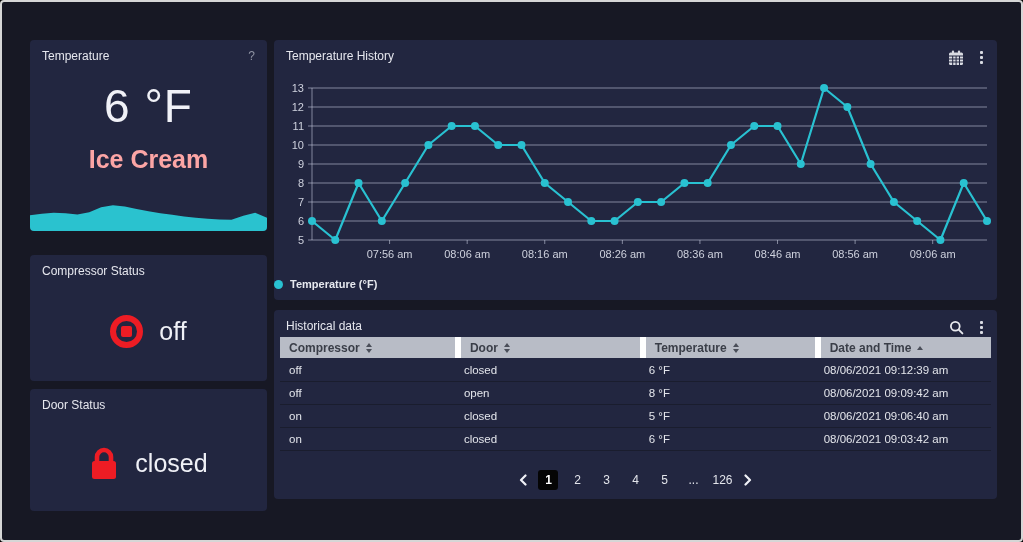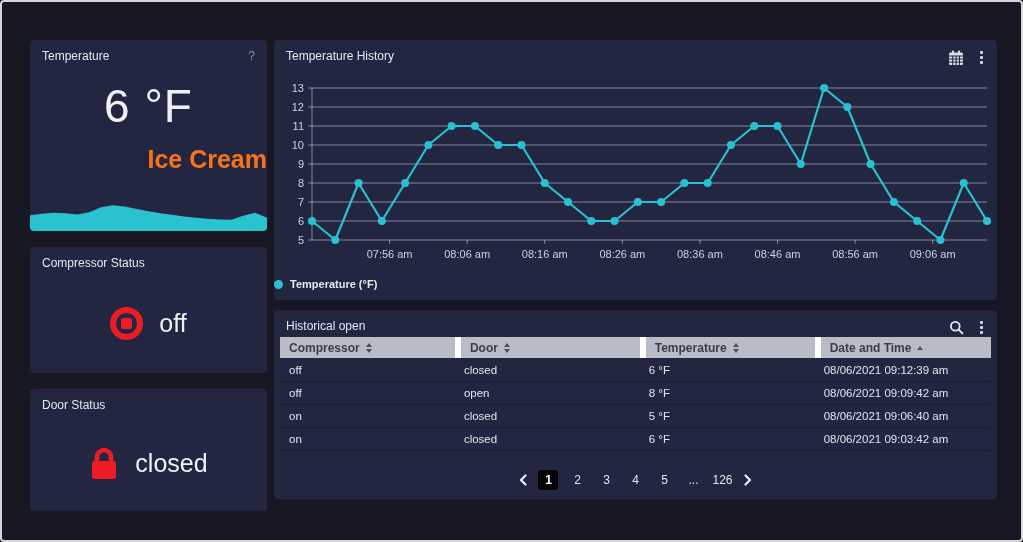--- a/index.html
+++ b/index.html
@@ -7,25 +7,25 @@
   body { font-family:"Liberation Sans","DejaVu Sans",sans-serif; width:1023px; height:542px; overflow:hidden; }
   .frame { position:relative; width:1023px; height:542px; background:#171824; border:2px solid #d6d6d6; border-radius:4px; overflow:hidden; }
   .panel { position:absolute; background:#222640; border-radius:4px; }
   .panel-header { display:flex; justify-content:space-between; align-items:flex-start; padding:9px 12px 0 12px; }
   .panel-title { font-size:12px; color:#e6e7ee; }
   .help-q { font-size:12px; color:#8f93a3; cursor:pointer; }
 
   
   #temp-panel { left:28px; top:38px; width:237px; height:191px; overflow:hidden; }
   .temp-value { margin-top:16px; text-align:center; font-size:46px; font-weight:200; letter-spacing:1px; color:#f0f1f7; }
-  .temp-product { margin-top:12px; text-align:right; font-size:25px; font-weight:700; color:#f97316; }
+  .temp-product { margin-top:12px; text-align:center; font-size:25px; font-weight:700; color:#fca5a5; }
   .sparkline { position:absolute; left:0; bottom:0; width:100%; height:33px; display:block; }
 
   
-  #compressor-panel { left:28px; top:245px; width:237px; height:126px; }
+  #compressor-panel { left:28px; top:253px; width:237px; height:126px; }
   #door-panel { left:28px; top:375px; width:237px; height:122px;margin-top:12px; }
   .panel-body { position:absolute; top:26px; left:0; right:0; bottom:0; display:flex; align-items:center; justify-content:center; gap:16px; }
   .status-text { font-size:25px; font-weight:300; color:#f0f1f7; }
   .stop-icon { width:33px; height:33px; border:6px solid #ed1c24; border-radius:50%; display:flex; align-items:center; justify-content:center; }
   .stop-icon .sq { width:11px; height:11px; background:#ed1c24; border-radius:2px; }
 
   
   #history-panel { left:272px; top:38px; width:723px; height:260px; }
   .hdr-icons { display:flex; align-items:center; gap:14px; }
   .kebab { display:flex; flex-direction:column; gap:2px; cursor:pointer; padding:2px; }
@@ -187,21 +187,21 @@
         <circle cx="713" cy="141" r="4" fill="#29c1d1"></circle>
       </svg>
     <div class="legend">
       <span class="legend-dot" id="legend-dot" style="background: rgb(41, 193, 209);"></span>
       <span class="legend-label">Temperature (°F)</span>
     </div>
   </section>
 
   <section class="panel" id="table-panel">
     <div class="panel-header">
-      <span class="panel-title">Historical open</span>
+      <span class="panel-title">Historical data</span>
       <span class="hdr-icons">
         <svg width="15" height="15" viewBox="0 0 15 15" style="cursor:pointer">
           <circle cx="6.3" cy="6.3" r="4.4" fill="none" stroke="#e8e9ee" stroke-width="1.8"></circle>
           <line x1="9.7" y1="9.7" x2="13.4" y2="13.4" stroke="#e8e9ee" stroke-width="1.9" stroke-linecap="round"></line>
         </svg>
         <span class="kebab">
             <i></i>
             <i></i>
             <i></i>
           </span>

